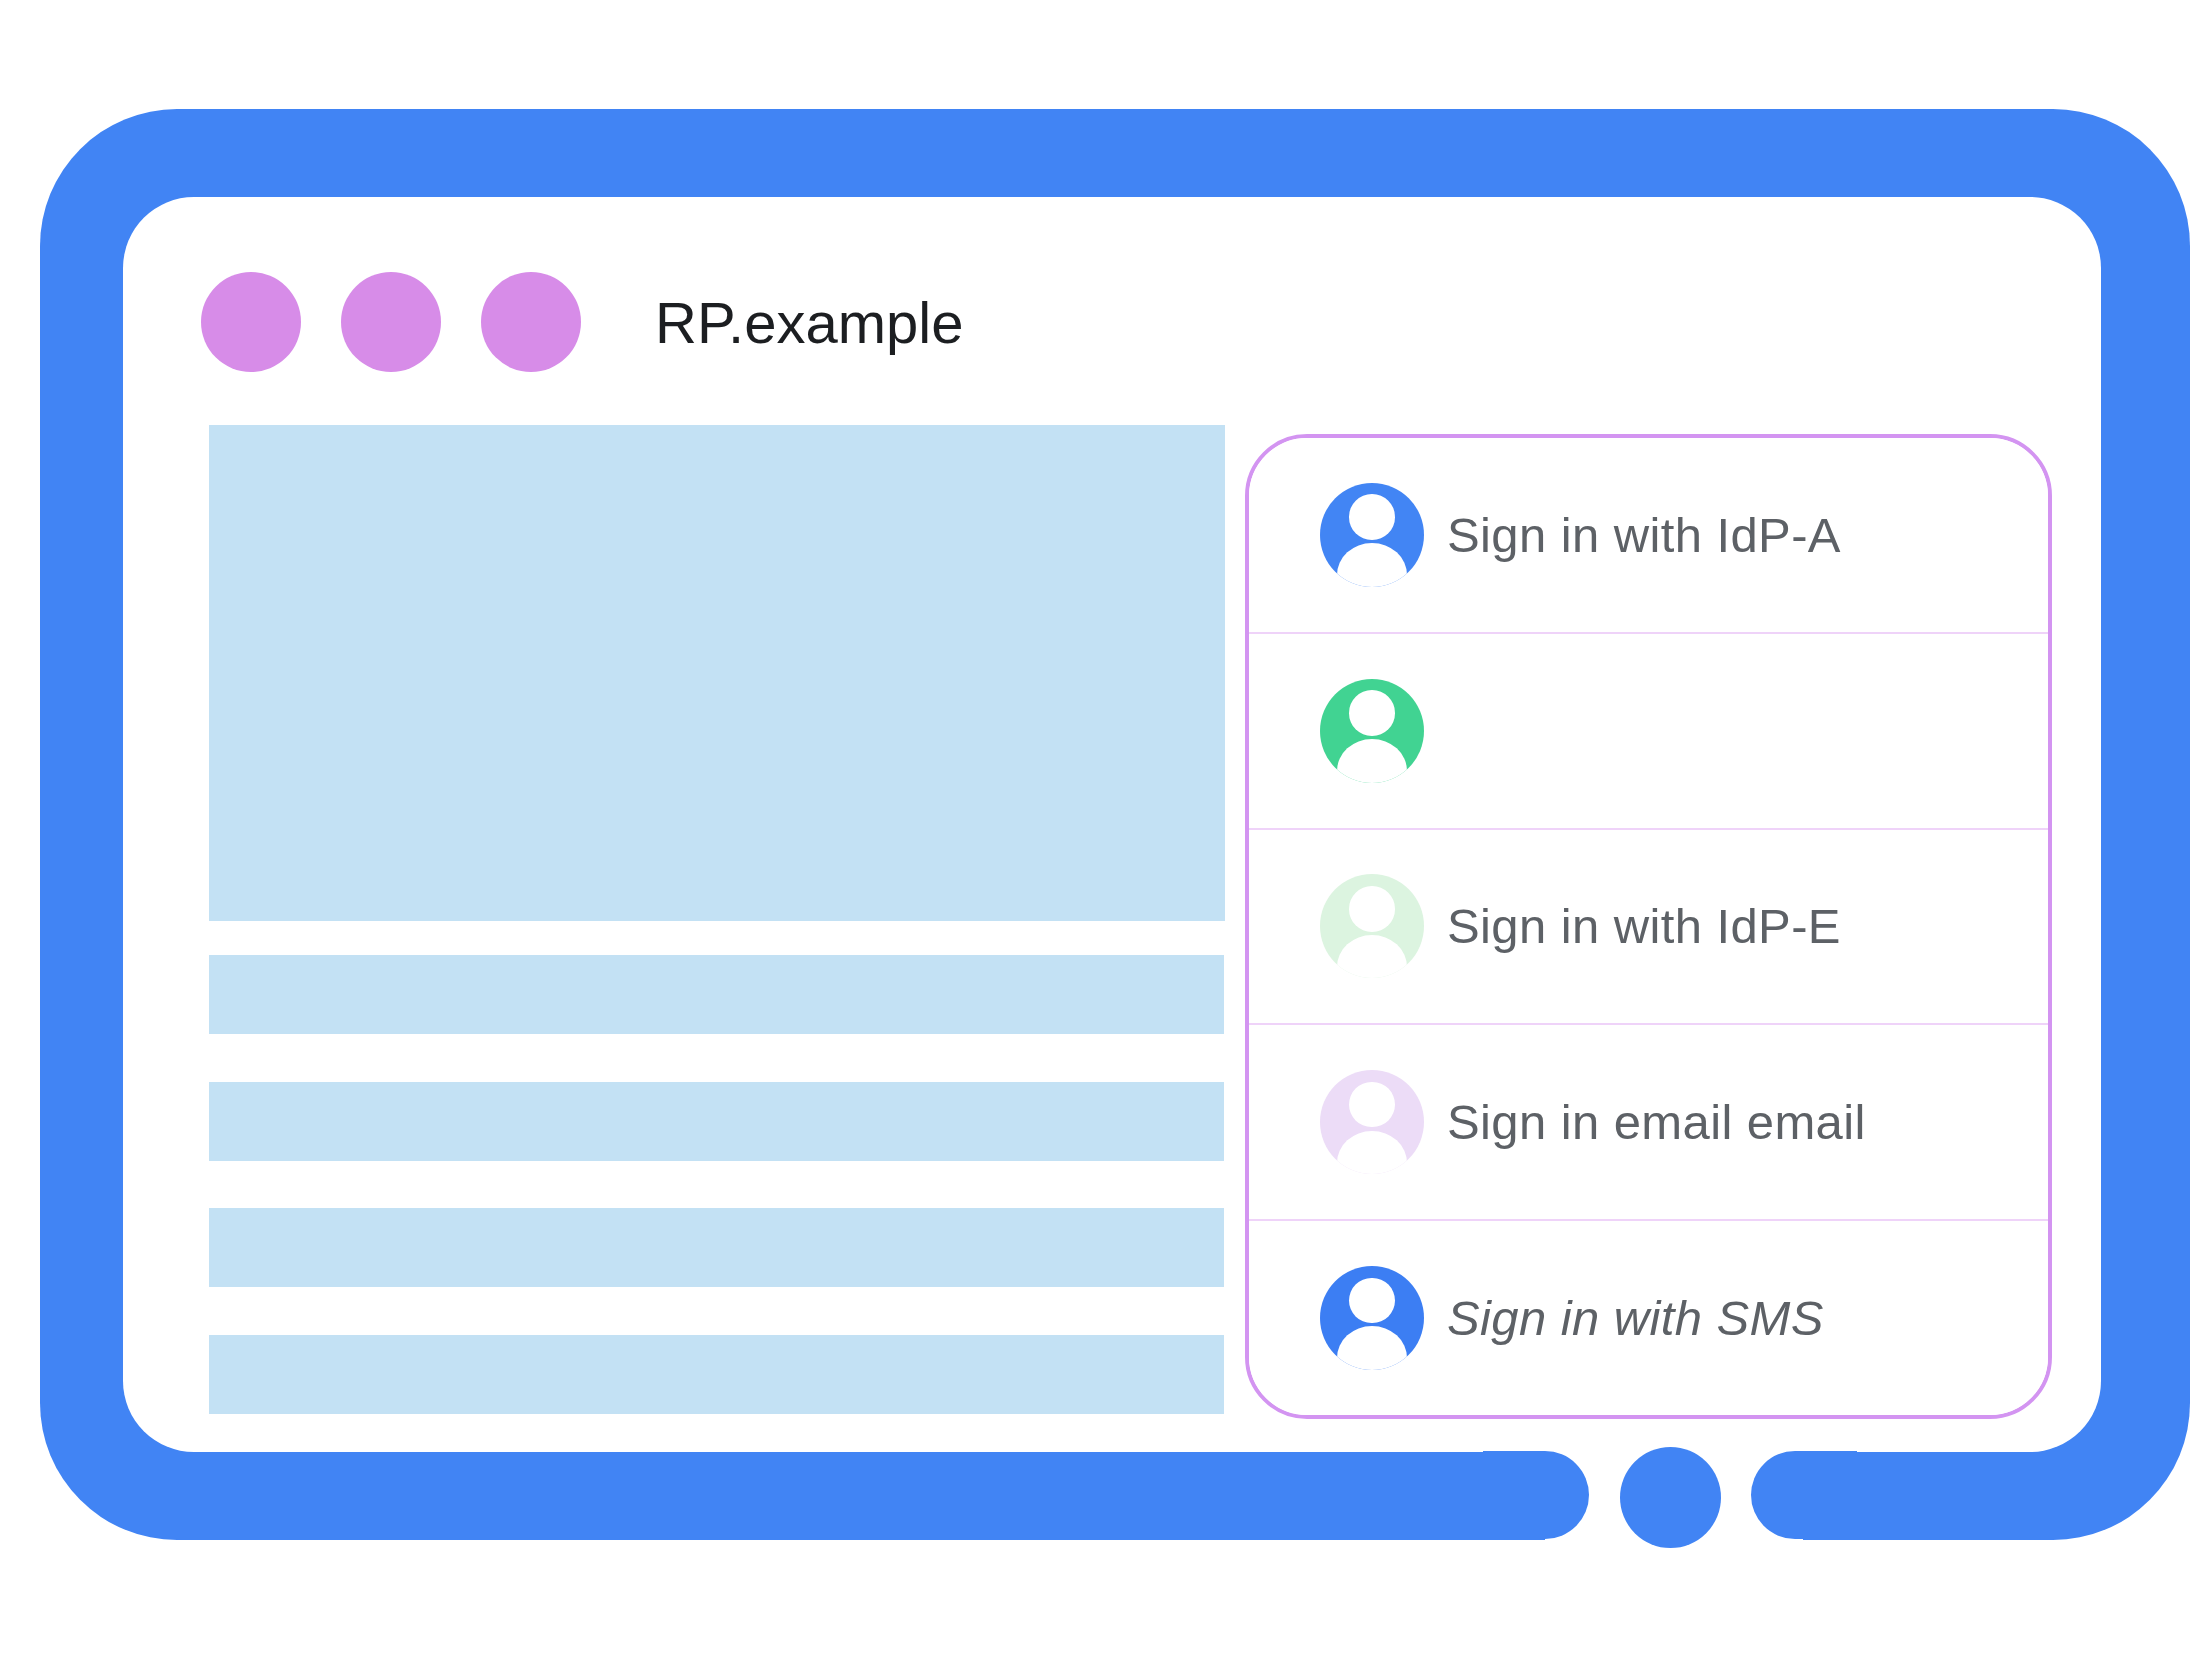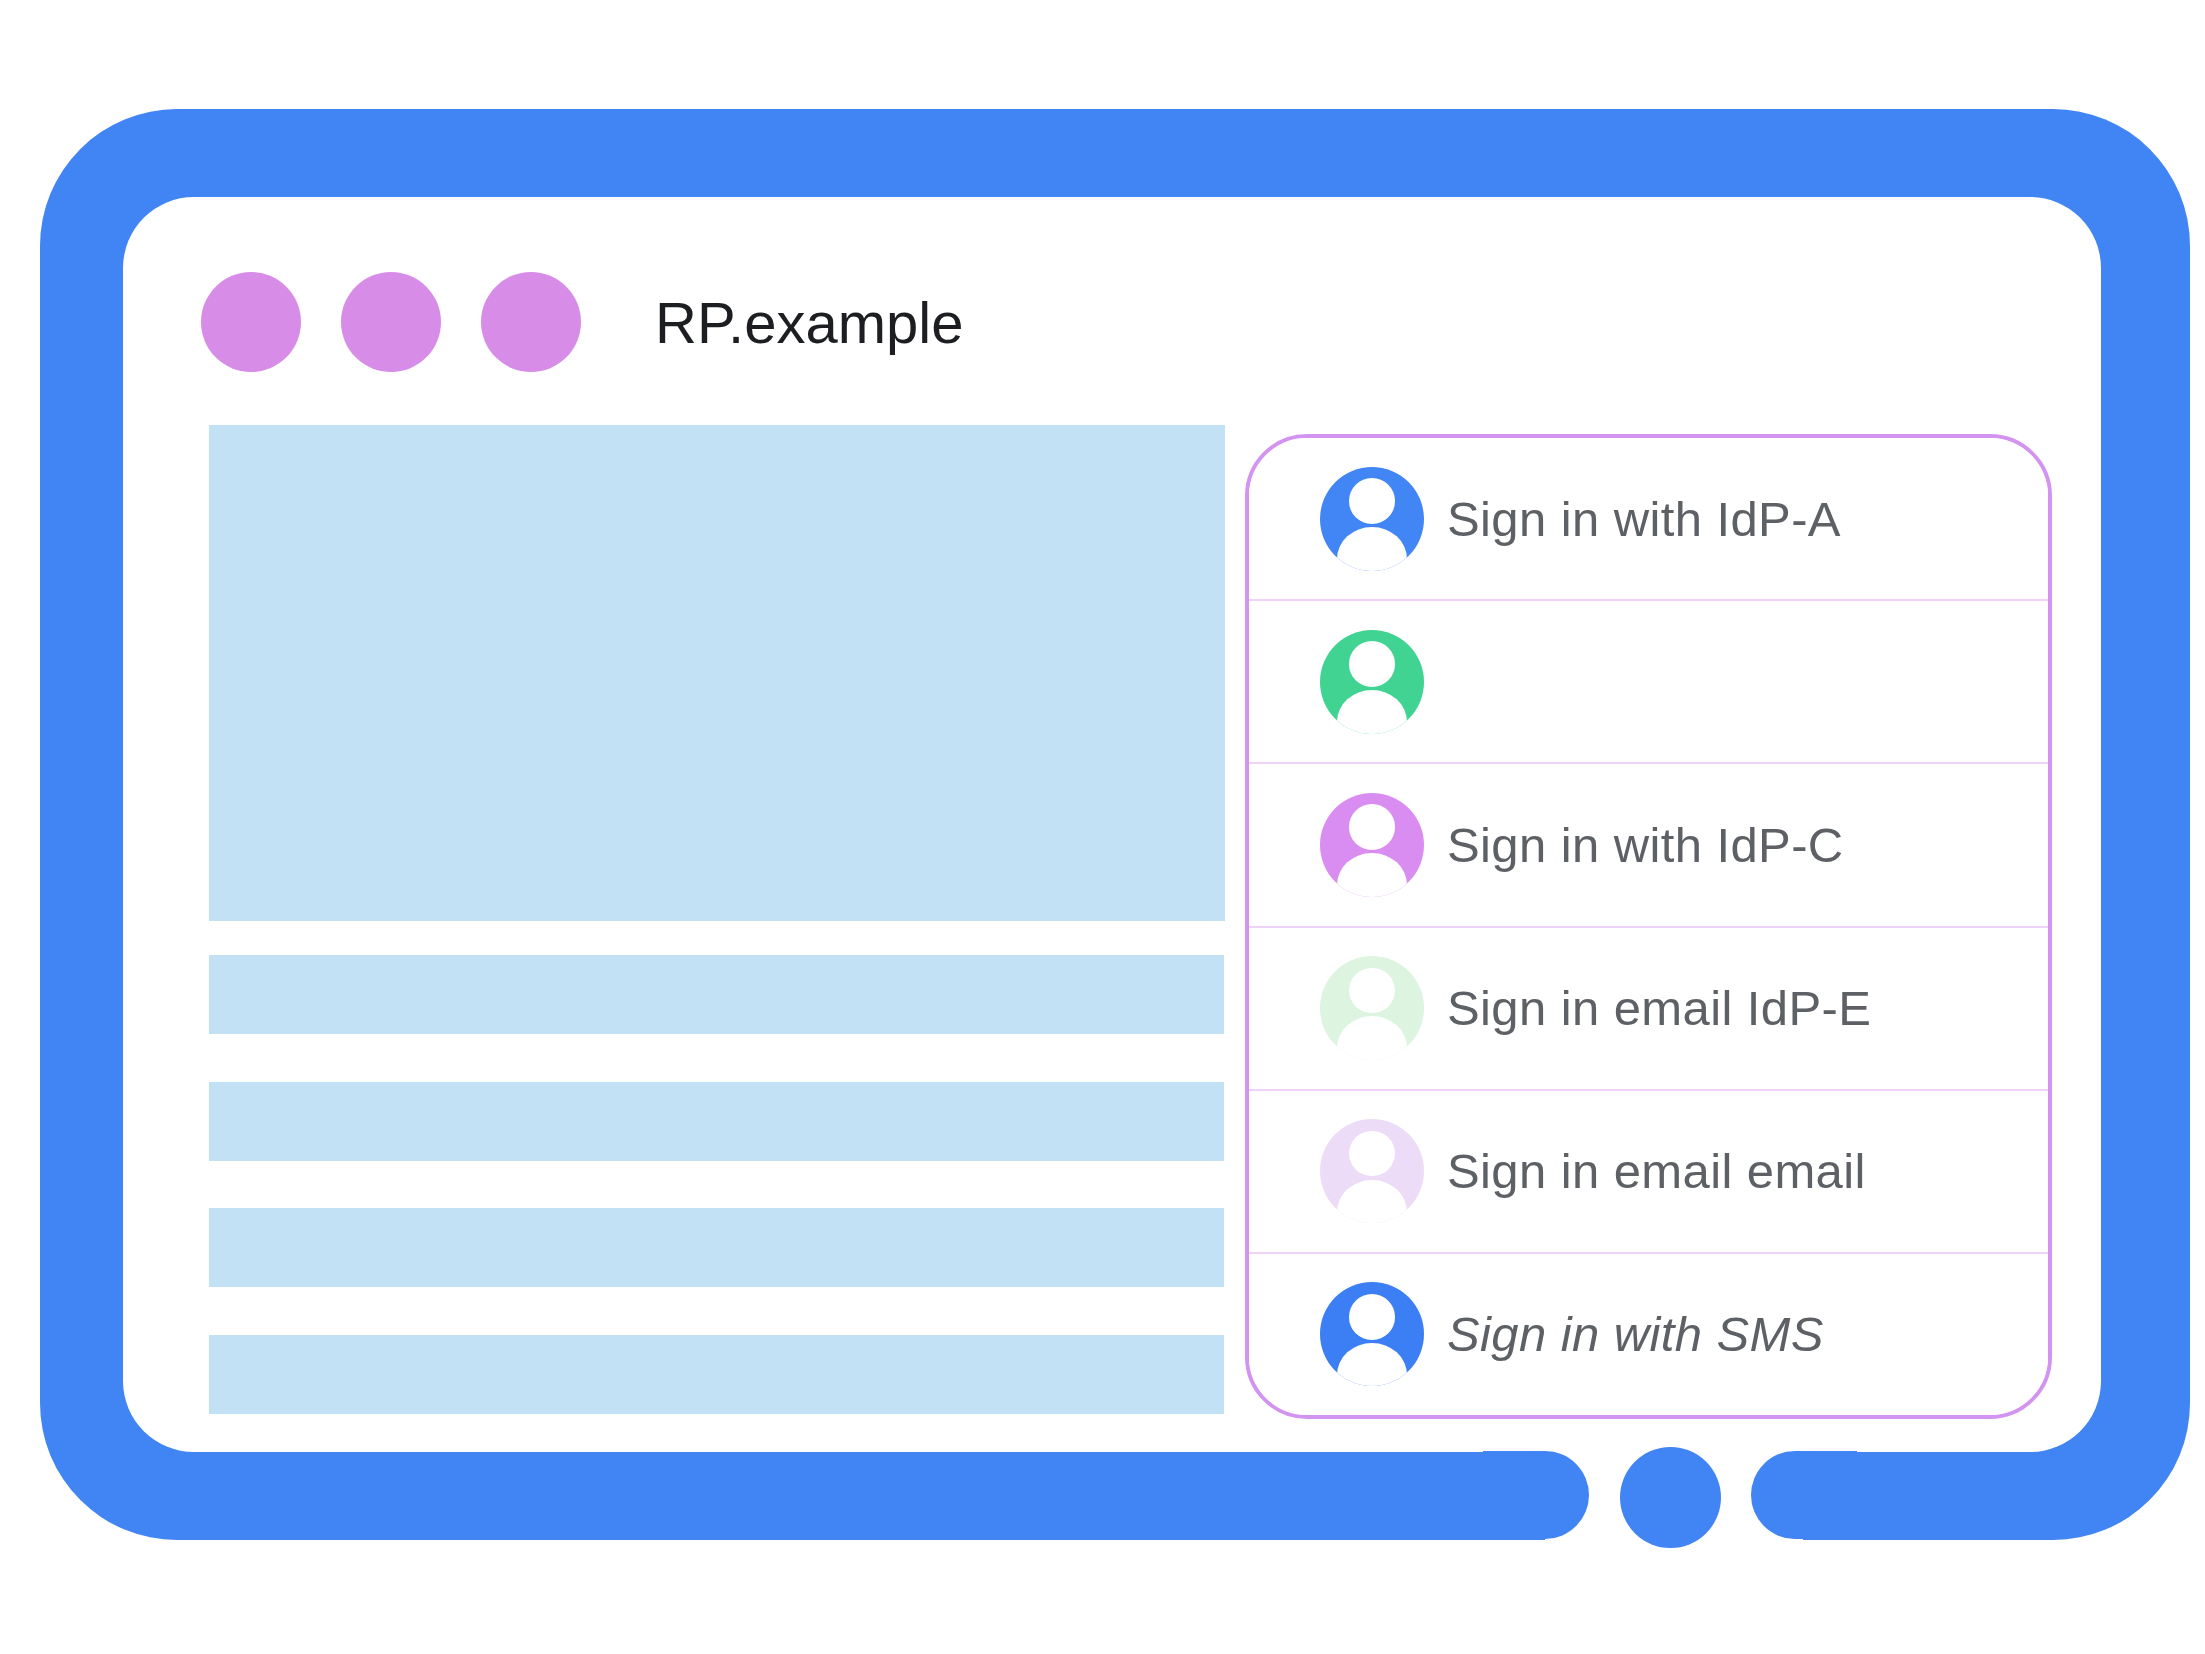--- a/index.html
+++ b/index.html
@@ -74,26 +74,22 @@
 
   <div class="panel">
     <div class="row">
       <span class="avatar" style="background: rgb(66, 133, 244);"></span>
       <span class="label">Sign in with IdP-A</span>
     </div>
     <div class="row">
       <span class="avatar" style="background: rgb(65, 211, 146);"></span>
     </div>
     <div class="row">
-      <span class="avatar" style="background: rgb(217, 141, 240);"></span>
-      <span class="label">Sign in with IdP-C</span>
-    </div>
-    <div class="row">
       <span class="avatar" style="background: rgb(220, 244, 224);"></span>
-      <span class="label">Sign in email IdP-E</span>
+      <span class="label">Sign in with IdP-E</span>
     </div>
     <div class="row">
       <span class="avatar" style="background: rgb(236, 220, 247);"></span>
       <span class="label">Sign in email email</span>
     </div>
     <div class="row">
       <span class="avatar" style="background: rgb(60, 126, 243);"></span>
       <span class="label">Sign in with SMS</span>
     </div>
   </div>

